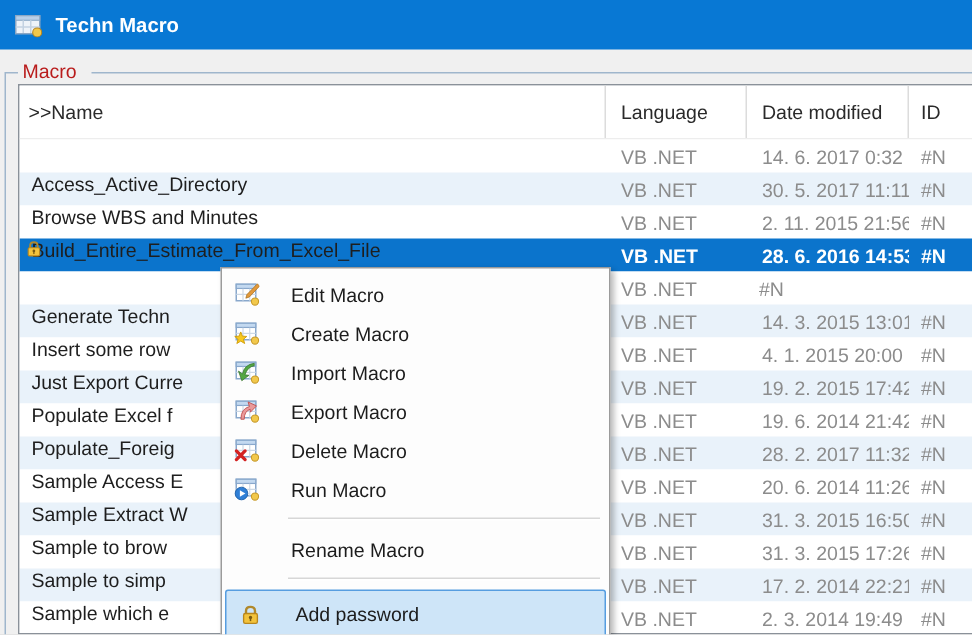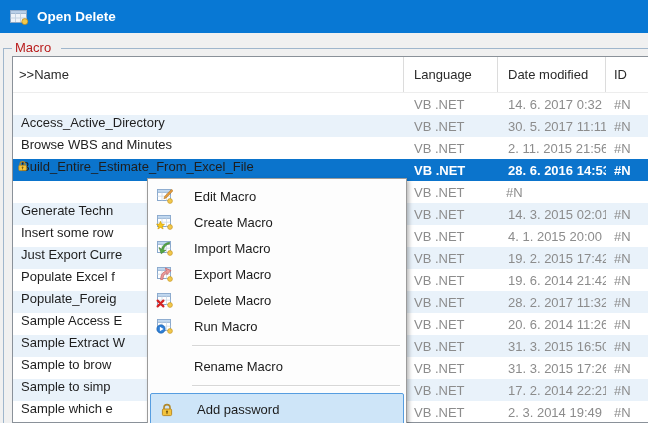--- a/index.html
+++ b/index.html
@@ -82,21 +82,21 @@
     <span class="app-icon">
       <svg width="19" height="16" viewBox="0 0 19 16">
         <rect x="0.5" y="1.5" width="16" height="12" fill="#eef3f9" stroke="#8aa6c4"></rect>
         <rect x="0.5" y="1.5" width="16" height="3" fill="#b9cfe8" stroke="#8aa6c4" stroke-width="0.7"></rect>
         <line x1="5.5" y1="4.5" x2="5.5" y2="13" stroke="#c3d2e2"></line>
         <line x1="10.5" y1="4.5" x2="10.5" y2="13" stroke="#c3d2e2"></line>
         <line x1="0.5" y1="9" x2="16.5" y2="9" stroke="#c3d2e2"></line>
         <circle cx="14.8" cy="12.6" r="3" fill="#f2c84b" stroke="#b8861d" stroke-width="0.7"></circle>
       </svg>
     </span>
-    <span class="title">Open Delete</span>
+    <span class="title">Techn Macro</span>
   </div>
 
   <div class="groupbox">
     <span class="groupbox-label">Macro</span>
   </div>
 
   <div class="listview">
     <div class="list-header" id="list-header">
         <div class="hcell c0" style="width: 391px;">&gt;&gt;Name</div>
         <div class="hcell c1" style="width: 94px;">Language</div>
@@ -136,21 +136,21 @@
           <div class="cell gray c3" style="width: 120px;">#N</div>
         </div>
         <div class="lrow">
           <div class="cell name c0" style="width: 391px;">Generate Techn</div>
           <div class="cell gray c1" style="width: 94px;">VB .NET</div>
           <div class="cell gray c3" style="width: 120px;">#N</div>
         </div>
         <div class="lrow alt">
           <div class="cell name c0" style="width: 391px;">Insert some row</div>
           <div class="cell gray c1" style="width: 94px;">VB .NET</div>
-          <div class="cell gray c2" style="width: 108px;">14. 3. 2015 02:01</div>
+          <div class="cell gray c2" style="width: 108px;">14. 3. 2015 13:01</div>
           <div class="cell gray c3" style="width: 120px;">#N</div>
         </div>
         <div class="lrow">
           <div class="cell name c0" style="width: 391px;">Just Export Curre</div>
           <div class="cell gray c1" style="width: 94px;">VB .NET</div>
           <div class="cell gray c2" style="width: 108px;">4. 1. 2015 20:00</div>
           <div class="cell gray c3" style="width: 120px;">#N</div>
         </div>
         <div class="lrow alt">
           <div class="cell name c0" style="width: 391px;">Populate Excel f</div>

